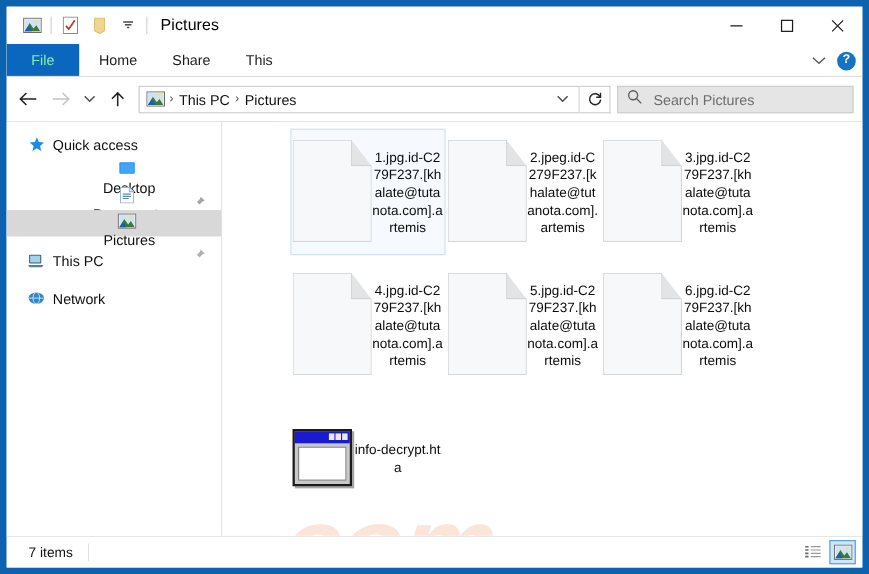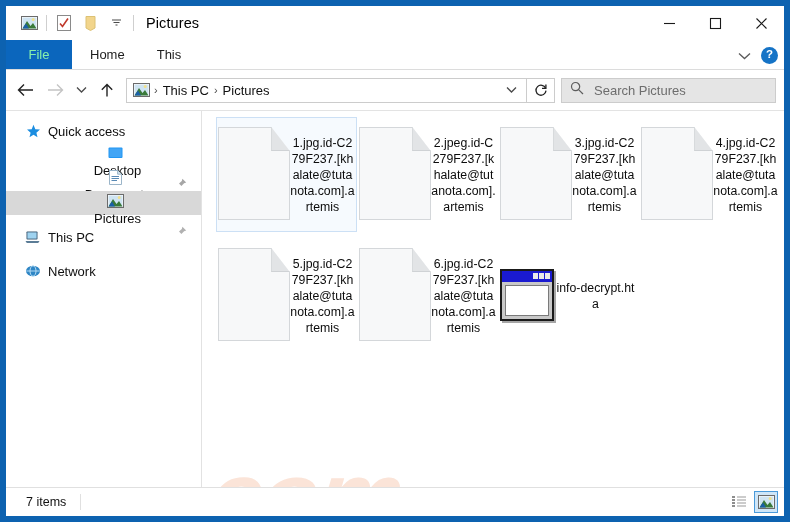--- a/index.html
+++ b/index.html
@@ -180,20 +180,21 @@
   }
 
   
   .body {
     flex: 1 1 auto;
     display: flex;
     min-height: 0;
     position: relative;
     background: #ffffff;
     border-top: 1px solid #e3e3e3;
+    gap: 48px;
   }
   .sidebar {
     width: 196px;
     flex: 0 0 196px;
     background: #ffffff;
     border-right: 1px solid #e2e2e2;
     padding-top: 8px;
     position: relative;
     z-index: 2;
   }
@@ -406,20 +407,21 @@
           <svg width="13" height="13" viewBox="0 0 13 13">
               <path d="M1.5 1.5 L11.5 11.5 M11.5 1.5 L1.5 11.5" stroke="#1a1a1a" stroke-width="1.1"></path>
             </svg>
         </div>
       </div>
     </div>
 
     <div class="ribbon">
       <div class="tab file">File</div>
       <div class="tab">Home</div>
+      <div class="tab">Share</div>
       <div class="tab">This</div>
       <div class="ribbon-right">
         <span class="chev-down">
           <svg width="13" height="8" viewBox="0 0 13 8">
               <path d="M1 1.5 L6.5 6.5 L12 1.5" fill="none" stroke="#5a5a5a" stroke-width="1.3"></path>
             </svg>
         </span>
         <span class="help-btn">?</span>
       </div>
     </div>

